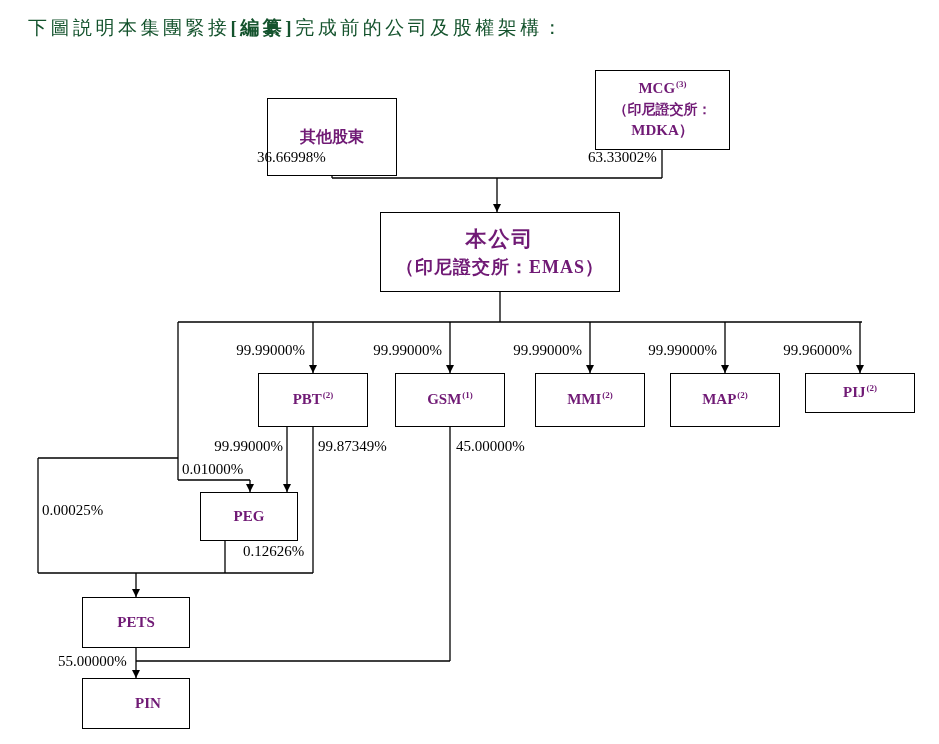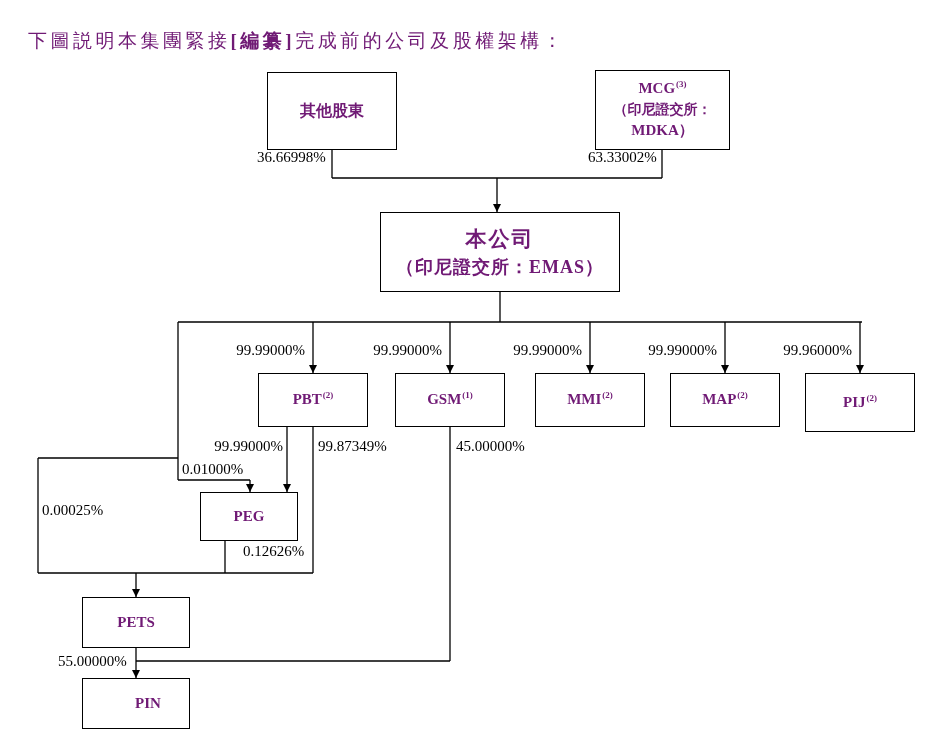--- a/index.html
+++ b/index.html
@@ -1,31 +1,31 @@
 <!DOCTYPE html>
 <html><head>
 <meta charset="utf-8">
 <style>
   * { margin:0; padding:0; box-sizing:border-box; }
   html,body { background:#ffffff; }
   body { font-family:"Liberation Serif","DejaVu Serif",serif; color:#000; }
   .canvas { position:relative; width:939px; height:744px; background:#fff; overflow:hidden; }
-  .title { position:absolute; left:28px; top:28px; font-size:19px; letter-spacing:3.5px; white-space:nowrap; color:#701a75; }
+  .title { position:absolute; left:28px; top:15px; font-size:19px; letter-spacing:3.5px; white-space:nowrap; color:#14532d; }
   .title .bld { font-weight:bold; }
   svg.wires { position:absolute; left:0; top:0; width:939px; height:744px; }
   svg.wires line { stroke:#000; stroke-width:1.3; }
   svg.wires polygon { fill:#000; }
   .box { position:absolute; border:1.4px solid #000; background:#fff;
          display:flex; flex-direction:column; align-items:center; justify-content:center;
          text-align:center; font-weight:bold; color:#701a75; line-height:1.45; }
   .box sup { font-size:9px; vertical-align:super; margin-left:1px; }
   .lbl { position:absolute; font-size:15px; white-space:nowrap; color:#000; }
   .lbl.r { text-align:right; width:92px; }
   .fs15 { font-size:15px; }
-  .fs16 { font-size:16px; }
+  .fs16 { font-size:16px;margin-top:26px; }
   .company-main { font-size:21px; letter-spacing:2px; }
   .company-sub  { font-size:18px; letter-spacing:1px; }
   .mcg-sub { font-size:14px; }
 </style>
 </head>
 <body>
 
 <div class="canvas">
 
   <div class="title">
@@ -100,21 +100,21 @@
   </div>
   <div class="box fs15" style="left:395px; top:373px; width:110px; height:54px;">
     <span><span>GSM</span><sup>(1)</sup></span>
   </div>
   <div class="box fs15" style="left:535px; top:373px; width:110px; height:54px;">
     <span><span>MMI</span><sup>(2)</sup></span>
   </div>
   <div class="box fs15" style="left:670px; top:373px; width:110px; height:54px;">
     <span><span>MAP</span><sup>(2)</sup></span>
   </div>
-  <div class="box fs15" style="left:805px; top:373px; width:110px; height:59px;">
+  <div class="box fs15" style="left:805px; top:373px; width:110px; height:40px;">
     <span><span>PIJ</span><sup>(2)</sup></span>
   </div>
 
   <div class="box fs15" style="left:200px; top:492px; width:98px; height:49px;">
     <span>PEG</span>
   </div>
   <div class="box fs15" style="left:82px; top:597px; width:108px; height:51px;">
     <span>PETS</span>
   </div>
   <div class="box fs15" style="left:82px; top:678px; width:108px; height:51px;padding-left:24px;">

